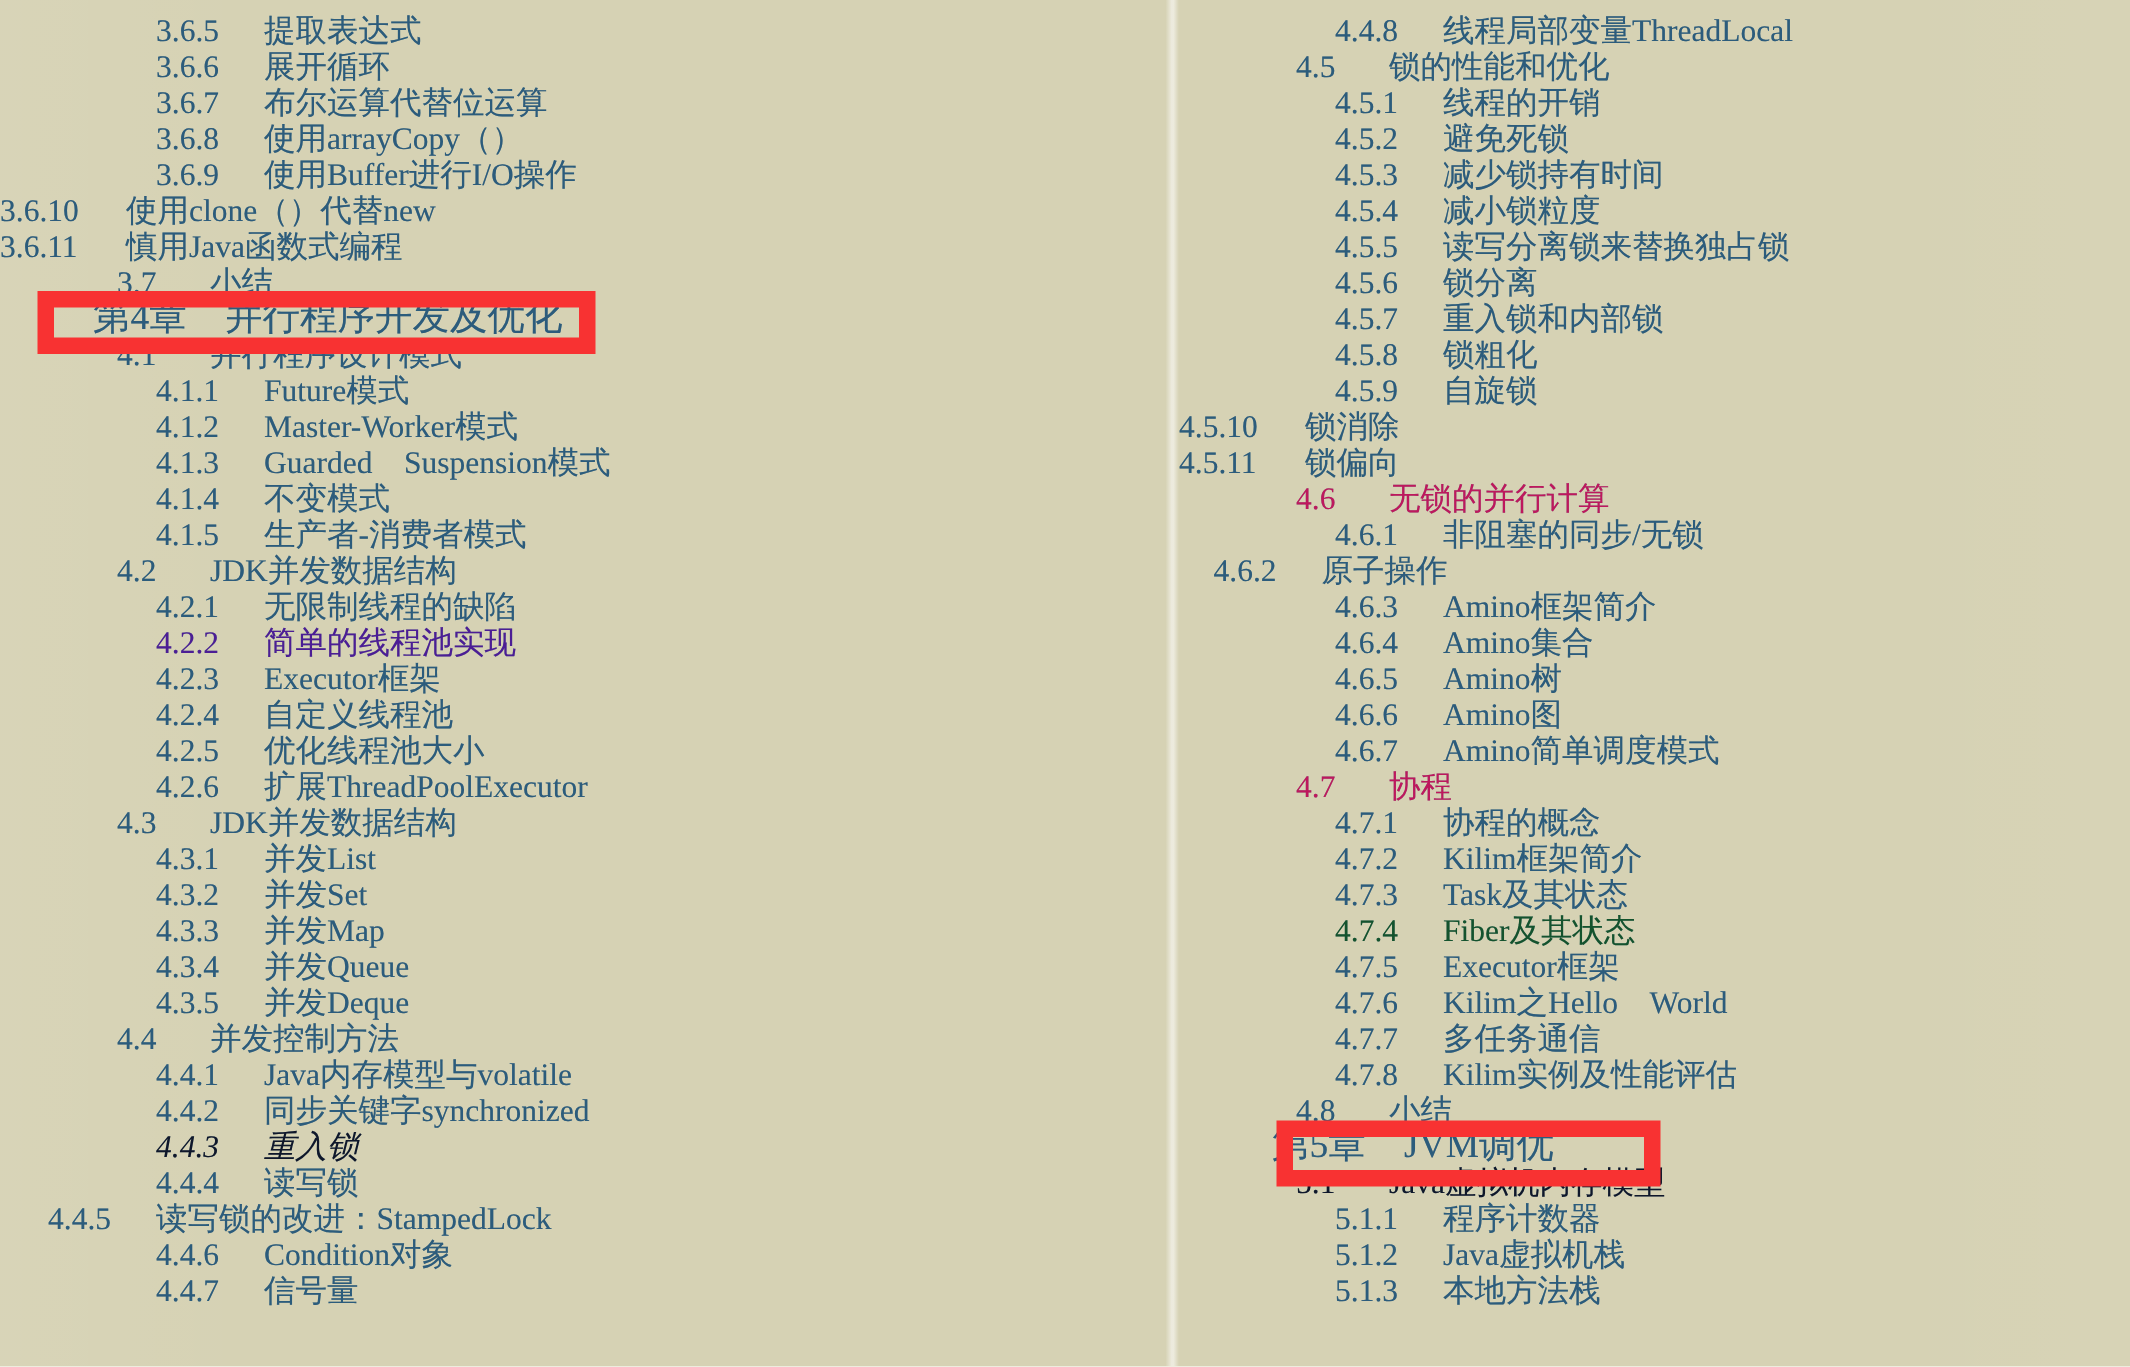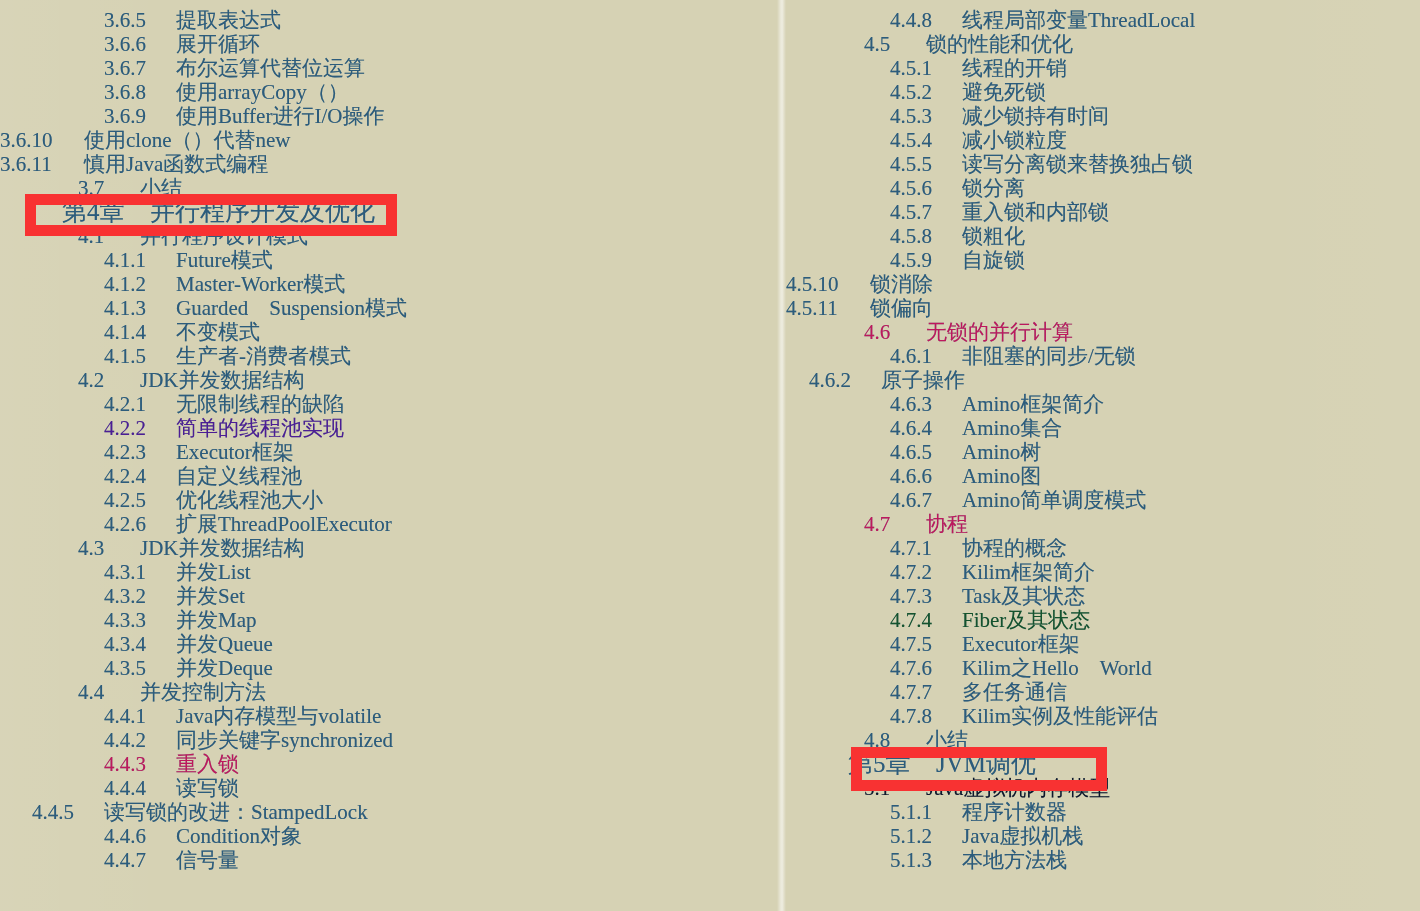--- a/index.html
+++ b/index.html
@@ -235,21 +235,21 @@
           <span class="title">并发控制方法</span>
         </li>
         <li class="toc-row lvl-sub" style="color: rgb(44, 92, 124);">
           <span class="num">4.4.1</span>
           <span class="title">Java内存模型与volatile</span>
         </li>
         <li class="toc-row lvl-sub" style="color: rgb(44, 92, 124);">
           <span class="num">4.4.2</span>
           <span class="title">同步关键字synchronized</span>
         </li>
-        <li class="toc-row lvl-sub" style="color: #be185d;">
+        <li class="toc-row lvl-sub" style="color: #0f172a; font-style: italic;">
           <span class="num">4.4.3</span>
           <span class="title">重入锁</span>
         </li>
         <li class="toc-row lvl-sub" style="color: rgb(44, 92, 124);">
           <span class="num">4.4.4</span>
           <span class="title">读写锁</span>
         </li>
         <li class="toc-row lvl-sub" style="color: rgb(44, 92, 124); padding-left: 32px;">
           <span class="num">4.4.5</span>
           <span class="title">读写锁的改进：StampedLock</span>

